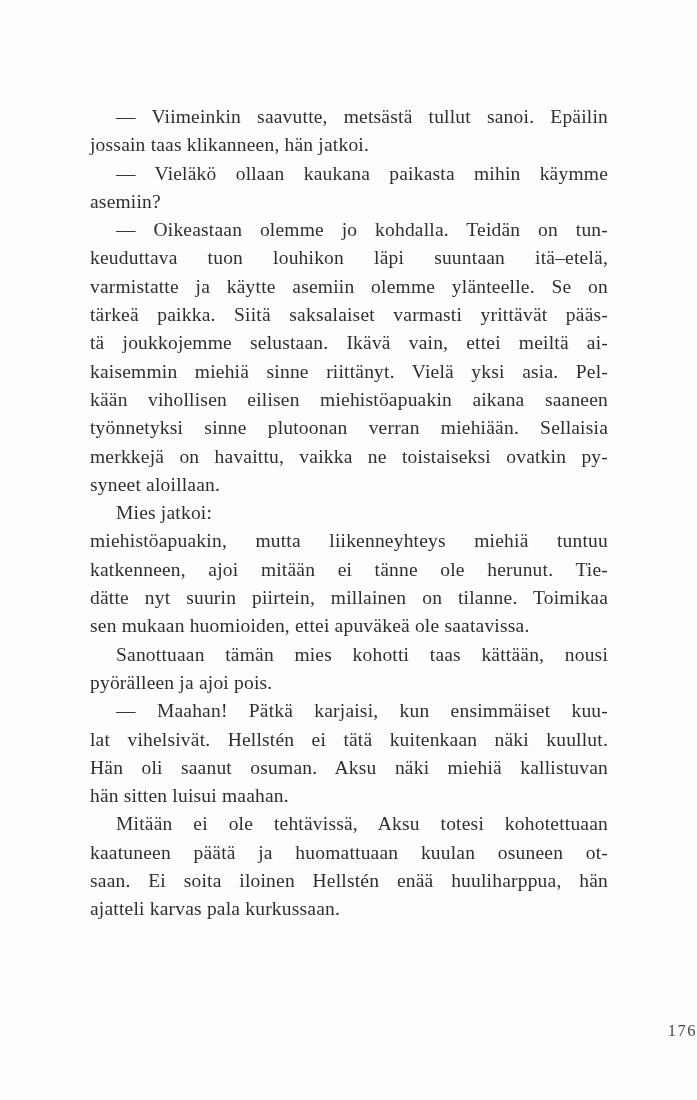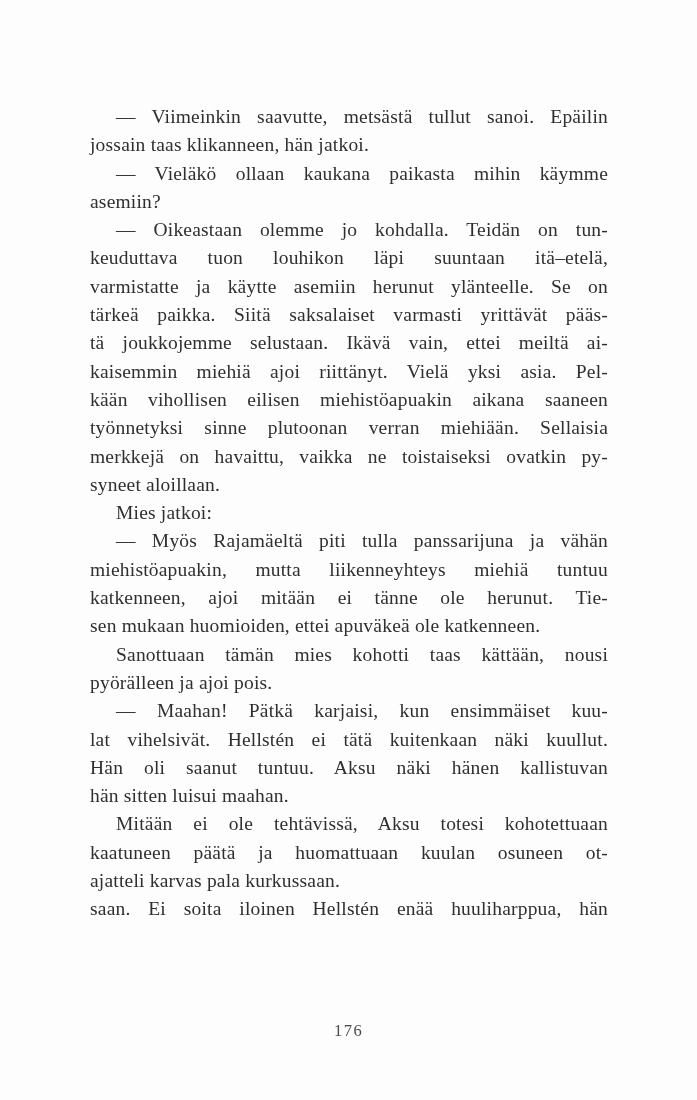--- a/index.html
+++ b/index.html
@@ -42,55 +42,55 @@
     text-align-last: left;
   }
   .line.indent {
     text-indent: 26px;
   }
   .folio {
     position: absolute;
     top: 1021px;
     left: 0;
     width: 697px;
-    text-align: center;
+    text-align: right;
     font-size: 16.5px;
     letter-spacing: 1.5px;
     color: var(--folio-color);
   }
 </style>
 </head>
 <body>
 
 <div class="page">
   <div class="text-block">
       <div class="line indent">— Viimeinkin saavutte, metsästä tullut sanoi. Epäilin</div>
       <div class="line para-end">jossain taas klikanneen, hän jatkoi.</div>
       <div class="line indent">— Vieläkö ollaan kaukana paikasta mihin käymme</div>
       <div class="line para-end">asemiin?</div>
       <div class="line indent">— Oikeastaan olemme jo kohdalla. Teidän on tun-</div>
       <div class="line">keuduttava tuon louhikon läpi suuntaan itä–etelä,</div>
-      <div class="line">varmistatte ja käytte asemiin herunut ylänteelle. Se on</div>
+      <div class="line">varmistatte ja käytte asemiin olemme ylänteelle. Se on</div>
       <div class="line">tärkeä paikka. Siitä saksalaiset varmasti yrittävät pääs-</div>
       <div class="line">tä joukkojemme selustaan. Ikävä vain, ettei meiltä ai-</div>
-      <div class="line">kaisemmin miehiä ajoi riittänyt. Vielä yksi asia. Pel-</div>
+      <div class="line">kaisemmin miehiä sinne riittänyt. Vielä yksi asia. Pel-</div>
       <div class="line">kään vihollisen eilisen miehistöapuakin aikana saaneen</div>
       <div class="line">työnnetyksi sinne plutoonan verran miehiään. Sellaisia</div>
       <div class="line">merkkejä on havaittu, vaikka ne toistaiseksi ovatkin py-</div>
       <div class="line para-end">syneet aloillaan.</div>
       <div class="line indent para-end">Mies jatkoi:</div>
-      <div class="line indent">— Myös Rajamäeltä piti tulla panssarijuna ja vähän</div>
       <div class="line">miehistöapuakin, mutta liikenneyhteys miehiä tuntuu</div>
       <div class="line">katkenneen, ajoi mitään ei tänne ole herunut. Tie-</div>
-      <div class="line para-end">sen mukaan huomioiden, ettei apuväkeä ole katkenneen.</div>
+      <div class="line">dätte nyt suurin piirtein, millainen on tilanne. Toimikaa</div>
+      <div class="line para-end">sen mukaan huomioiden, ettei apuväkeä ole saatavissa.</div>
       <div class="line indent">Sanottuaan tämän mies kohotti taas kättään, nousi</div>
       <div class="line para-end">pyörälleen ja ajoi pois.</div>
       <div class="line indent">— Maahan! Pätkä karjaisi, kun ensimmäiset kuu-</div>
       <div class="line">lat vihelsivät. Hellstén ei tätä kuitenkaan näki kuullut.</div>
-      <div class="line">Hän oli saanut tuntuu. Aksu näki hänen kallistuvan</div>
+      <div class="line">Hän oli saanut osuman. Aksu näki miehiä kallistuvan</div>
       <div class="line para-end">hän sitten luisui maahan.</div>
       <div class="line indent">Mitään ei ole tehtävissä, Aksu totesi kohotettuaan</div>
       <div class="line">kaatuneen päätä ja huomattuaan kuulan osuneen ot-</div>
+      <div class="line">saan. Ei soita iloinen Hellstén enää huuliharppua, hän</div>
       <div class="line para-end">ajatteli karvas pala kurkussaan.</div>
-      <div class="line">saan. Ei soita iloinen Hellstén enää huuliharppua, hän</div>
     </div>
   <div class="folio">176</div>
 </div>
 
 </body></html>

